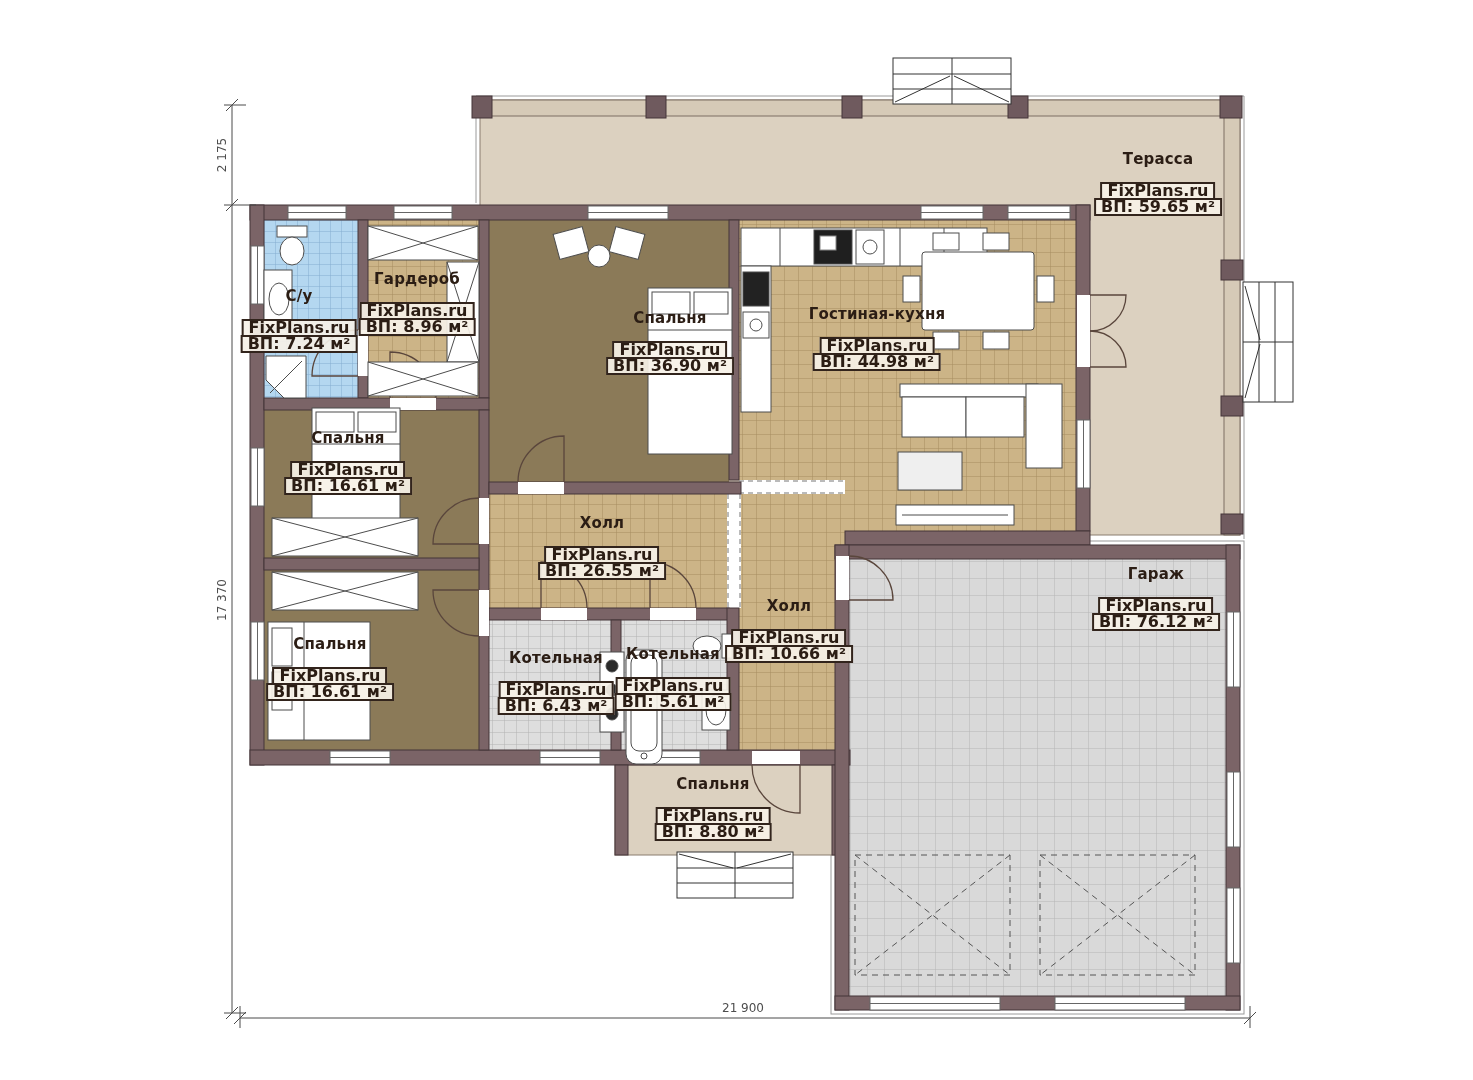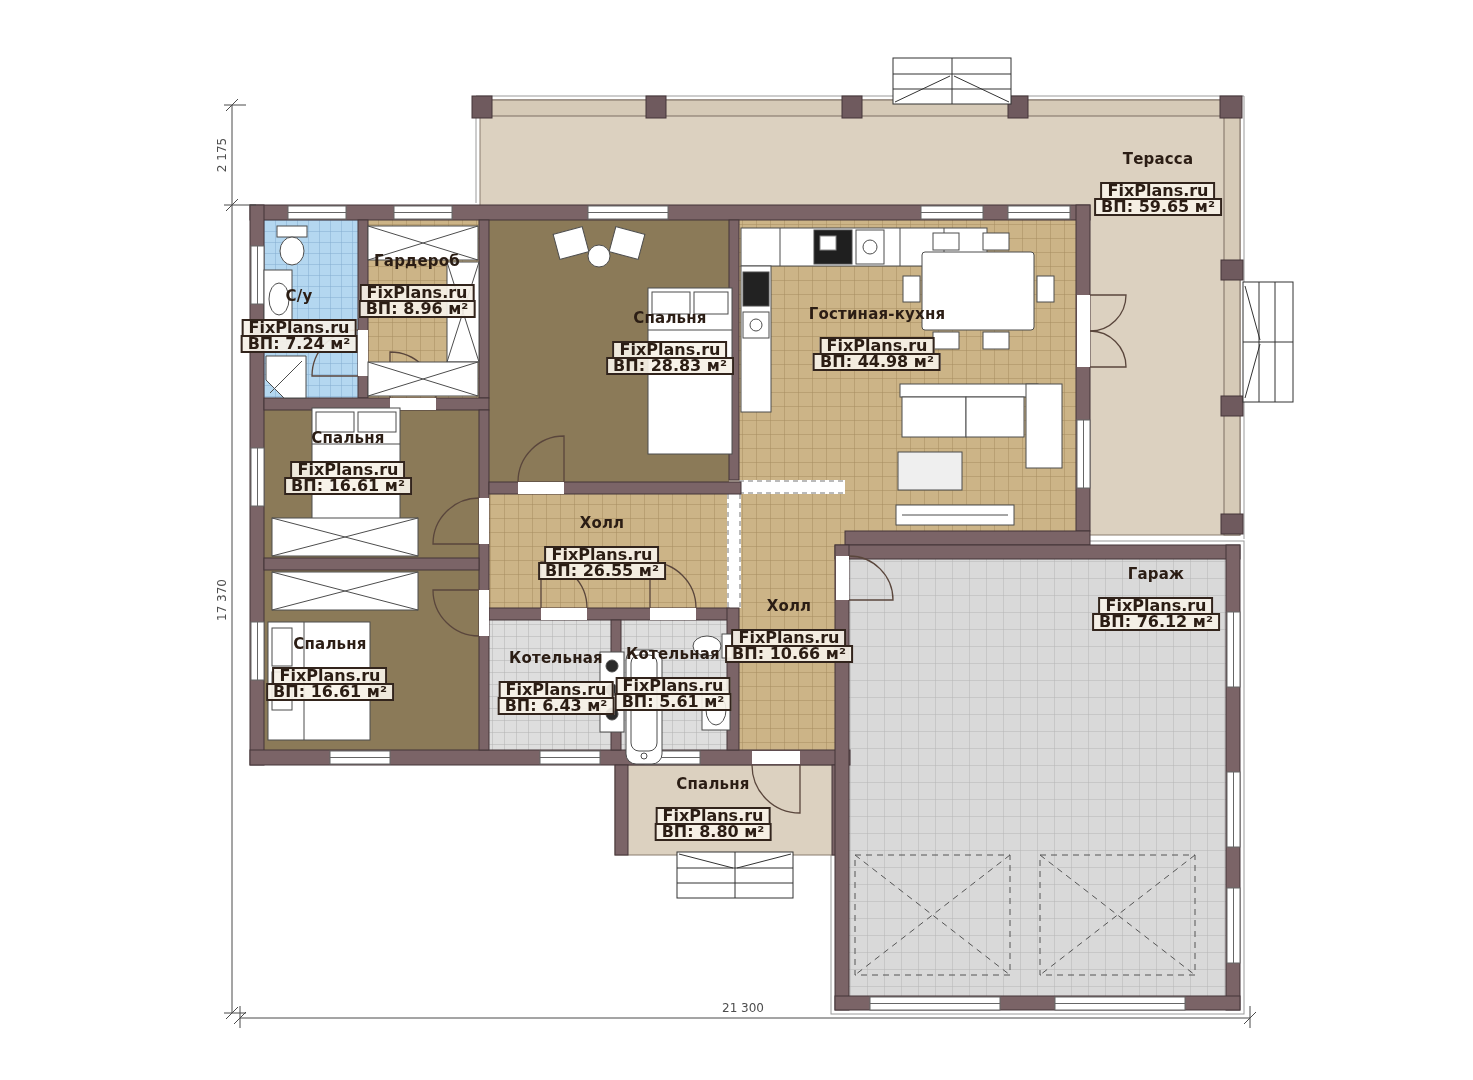--- a/index.html
+++ b/index.html
@@ -399,29 +399,29 @@
 <div class="room-label" style="left:1158px;top:183px">
   <div class="rname">Терасса</div>
   <div class="wm">FixPlans.ru</div>
   <div class="ar">ВП: 59.65 м²</div>
 </div>
 <div class="room-label" style="left:299px;top:320px">
   <div class="rname">С/у</div>
   <div class="wm">FixPlans.ru</div>
   <div class="ar">ВП: 7.24 м²</div>
 </div>
-<div class="room-label" style="left:417px;top:285px">
+<div class="room-label" style="left:417px;top:303px">
   <div class="rname">Гардероб</div>
   <div class="wm">FixPlans.ru</div>
   <div class="ar">ВП: 8.96 м²</div>
 </div>
 <div class="room-label" style="left:670px;top:342px">
   <div class="rname">Спальня</div>
   <div class="wm">FixPlans.ru</div>
-  <div class="ar">ВП: 28.83 м²</div>
+  <div class="ar">ВП: 36.90 м²</div>
 </div>
 <div class="room-label" style="left:877px;top:338px">
   <div class="rname">Гостиная-кухня</div>
   <div class="wm">FixPlans.ru</div>
   <div class="ar">ВП: 44.98 м²</div>
 </div>
 <div class="room-label" style="left:348px;top:462px">
   <div class="rname">Спальня</div>
   <div class="wm">FixPlans.ru</div>
   <div class="ar">ВП: 16.61 м²</div>
@@ -457,15 +457,15 @@
   <div class="ar">ВП: 76.12 м²</div>
 </div>
 <div class="room-label" style="left:713px;top:808px">
   <div class="rname">Спальня</div>
   <div class="wm">FixPlans.ru</div>
   <div class="ar">ВП: 8.80 м²</div>
 </div>
 
 <div class="dim-label v" style="left:222px;top:155px">2 175</div>
 <div class="dim-label v" style="left:222px;top:600px">17 370</div>
-<div class="dim-label h" style="left:743px;top:1008px">21 300</div>
+<div class="dim-label h" style="left:743px;top:1008px">21 900</div>
 
 </div>
 
 </body></html>

